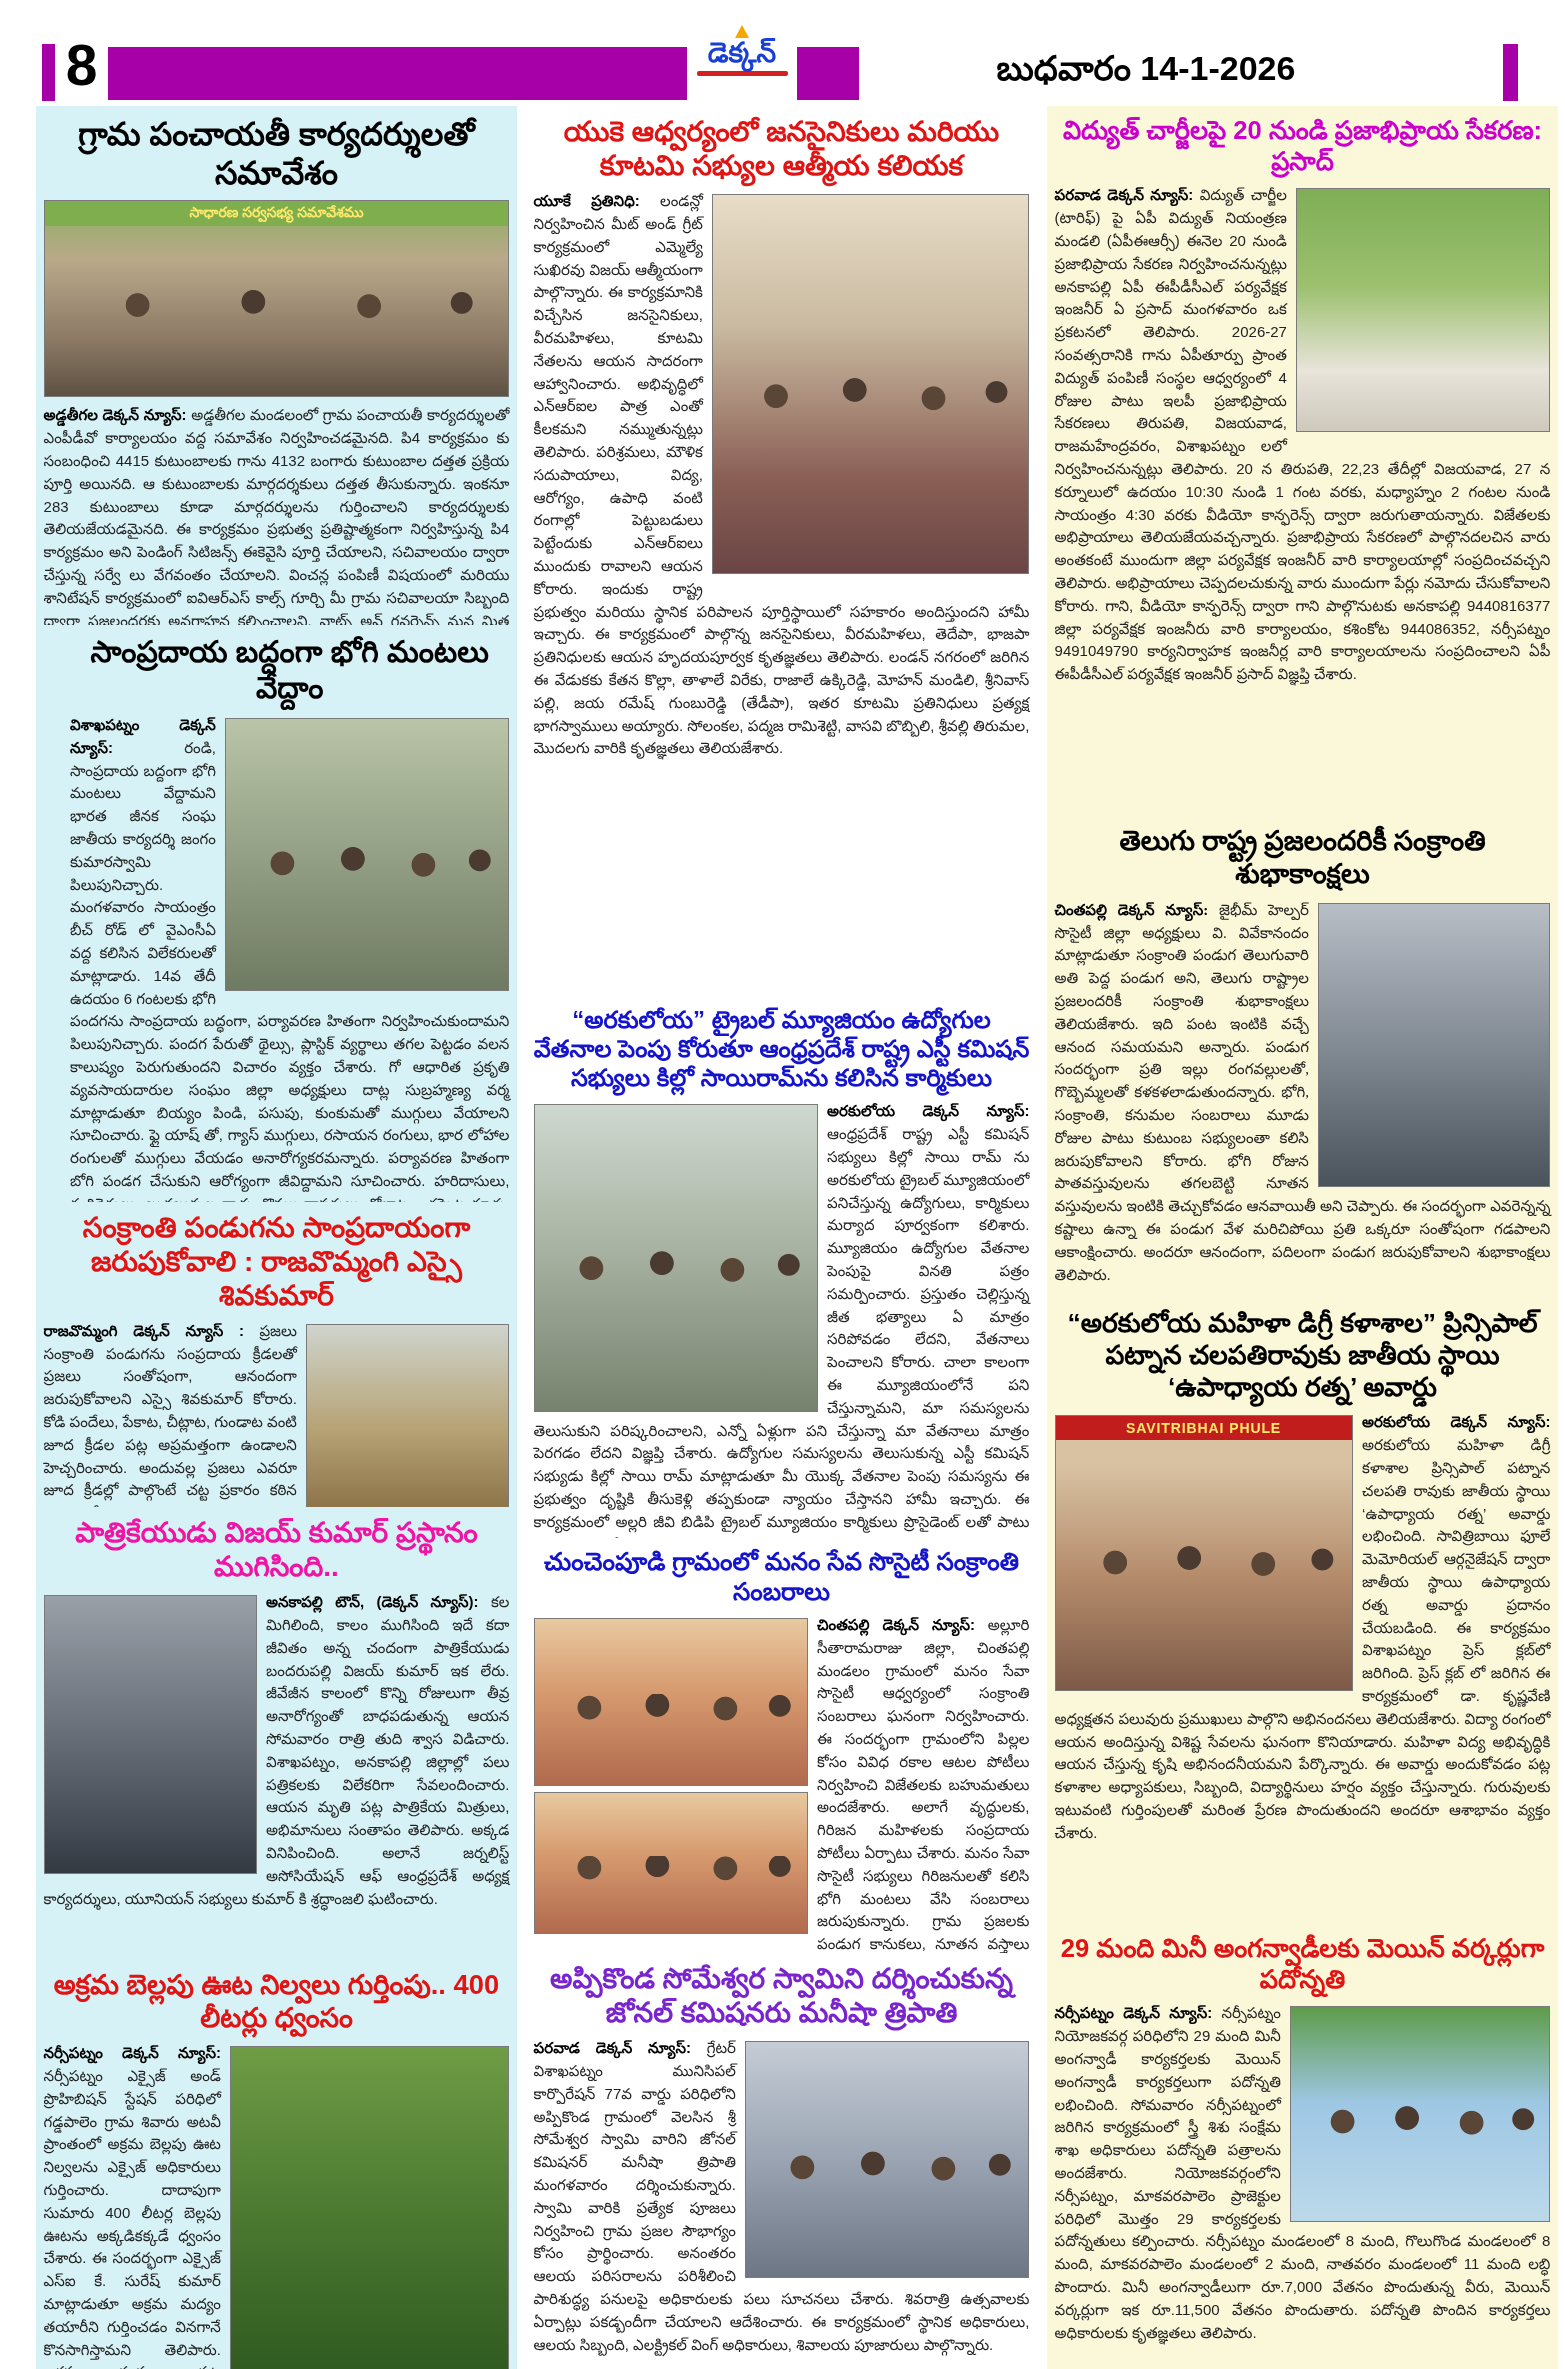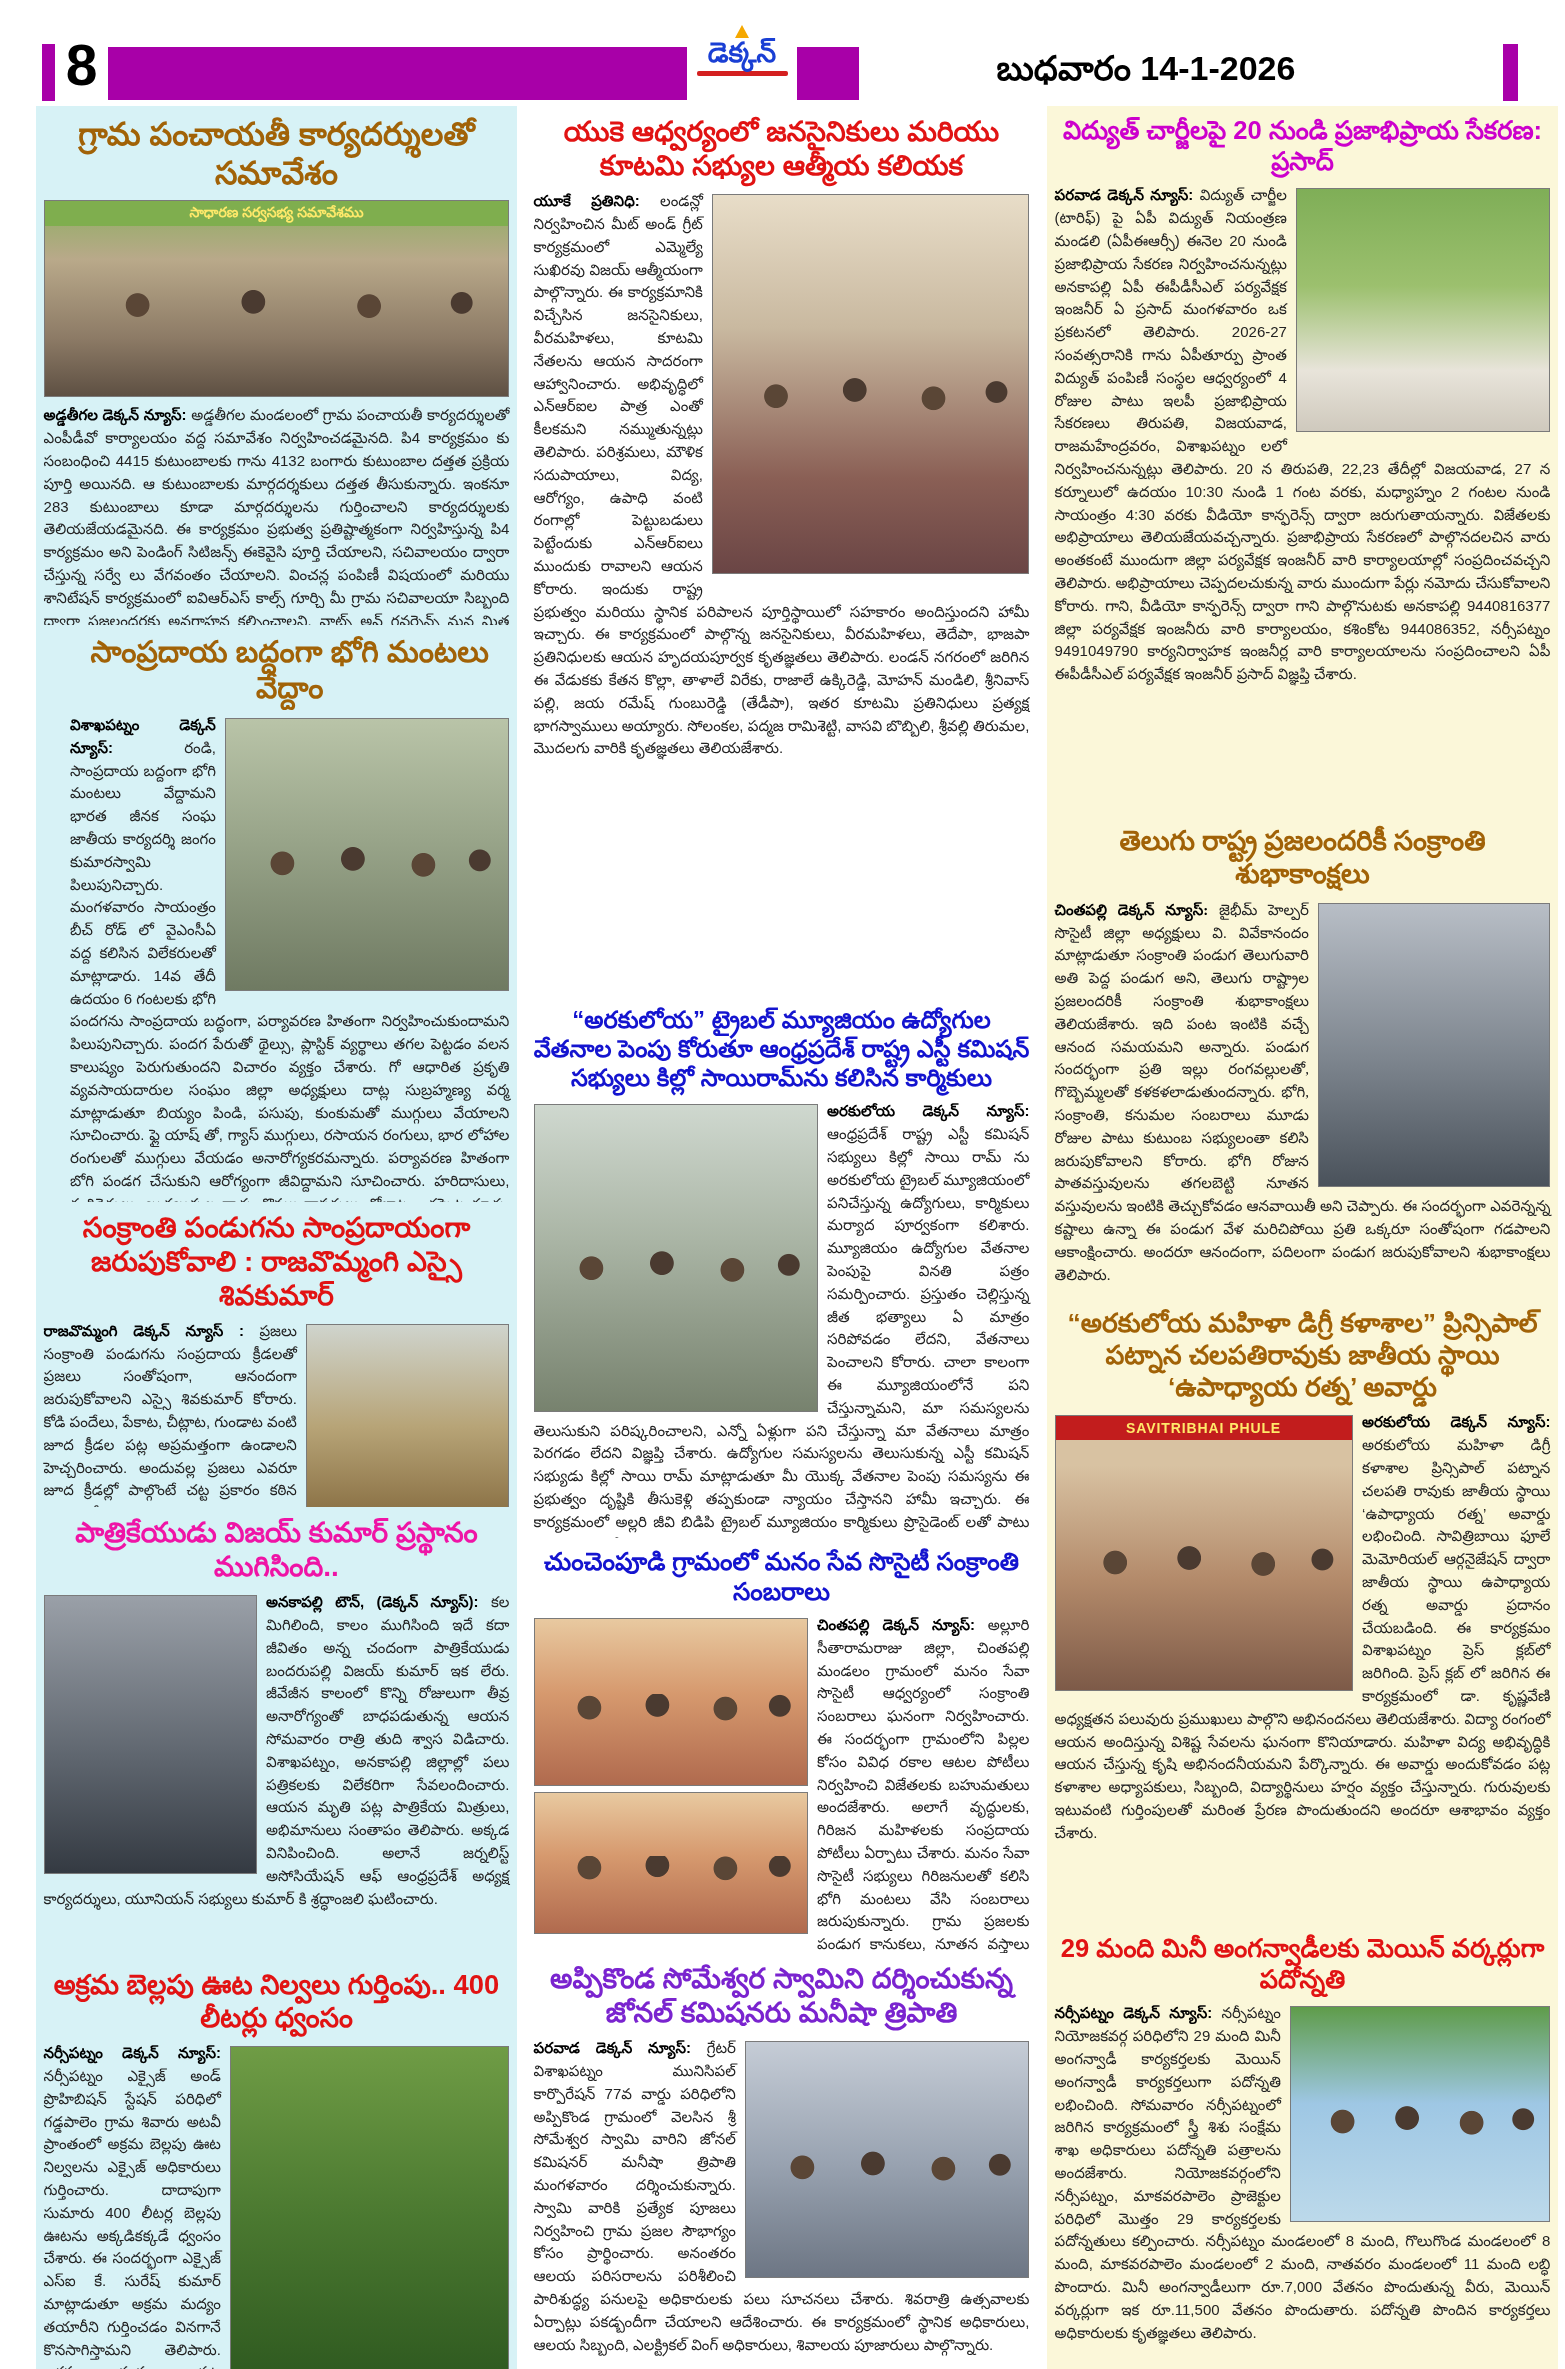--- a/index.html
+++ b/index.html
@@ -18,21 +18,21 @@
   .logo-rule{height:5.7px;margin:2.8px 9.5px 0;background:#d42020;border-radius:1.9px;}
   .hdr-date{position:absolute;left:900px;top:49px;width:492px;text-align:center;
             font-size:34px;font-weight:bold;color:#000;}
   
   .col{position:absolute;top:106px;}
   .col-left{left:36px;width:481px;background:#d7f2f6;}
   .col-mid{left:526px;width:511px;background:#ffffff;}
   .col-right{left:1047px;width:511px;background:#fbf7d9;}
   .article{position:relative;overflow:hidden;padding:3.8px 7.6px;box-sizing:border-box;}
   .headline{text-align:center;font-weight:bold;line-height:1.2;margin:5.7px 0 7.6px;}
-  .h-black{color:#a16207;}
+  .h-black{color:#000000;}
   .h-red{color:#e11313;}
   .h-magenta{color:#ef14a6;}
   .h-magenta2{color:#cc00cc;}
   .h-blue{color:#1414cf;}
   .h-purple{color:#7a24cf;}
   .body-text{font-size:15px;line-height:1.52;text-align:justify;}
   .byline{font-weight:bold;color:#000;}
   
   .photo{border:0.9px solid #7a7a7a;box-sizing:border-box;position:relative;overflow:hidden;}
   .ph-full{width:100%;height:197px;margin:1.9px 0 7.6px;}

